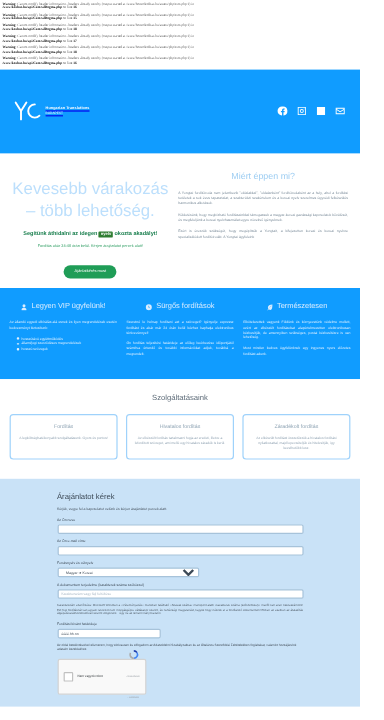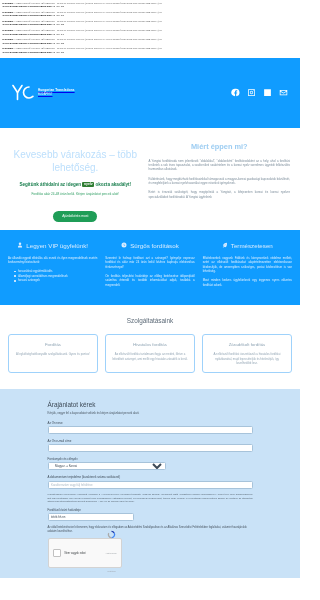--- a/index.html
+++ b/index.html
@@ -46,21 +46,21 @@
   
   .hero {
     background: #ffffff;
     display: flex;
     padding: 12px 10px 8px 10px;
     gap: 8px;
   }
   .hero-left { flex: 1 1 48%; text-align: center; padding-top: 8px; }
   .hero-title {
     color: #bcdffc;
-    font-size: 10px;
+    font-size: 14px;
     font-weight: 400;
     line-height: 1.35;
     margin-bottom: 7px;
   }
   .hero-sub {
     color: #1a7f4e;
     font-size: 4.6px;
     font-weight: bold;
     margin-bottom: 4px;
     line-height: 1.4;
@@ -89,21 +89,21 @@
     border: none;
     border-radius: 9px;
     cursor: pointer;
     font-family: inherit;
   }
 
   .hero-right { flex: 1 1 52%; padding-top: 2px; }
   .hero-right h2 {
     color: #9dcdf2;
     font-size: 7.4px;
-    font-weight: 700;
+    font-weight: 400;
     text-align: center;
     margin-bottom: 8px;
   }
   .hero-right p {
     color: #7a8b99;
     font-size: 2.9px;
     line-height: 1.5;
     margin-bottom: 5px;
     text-align: justify;
   }

